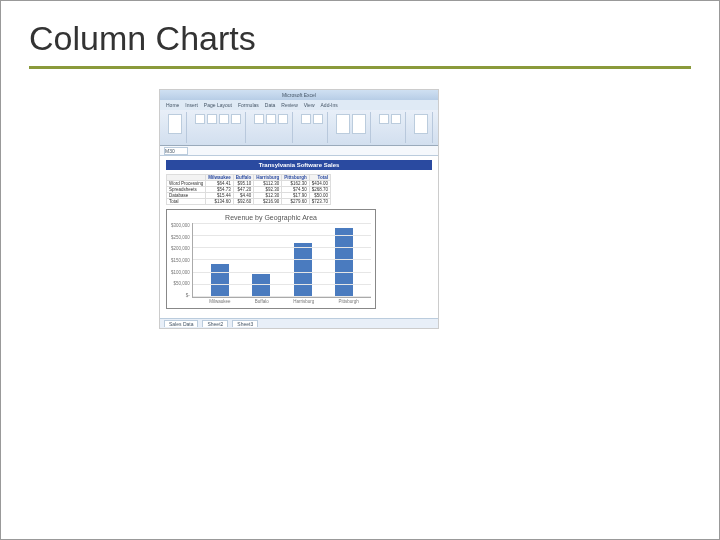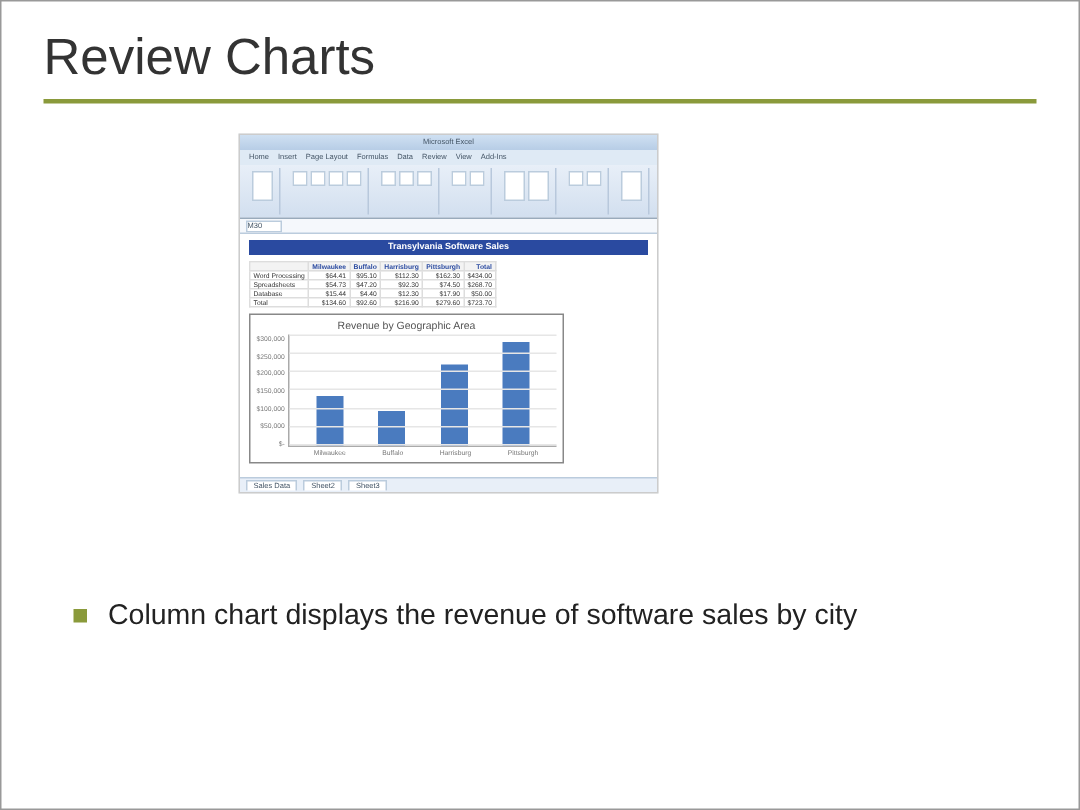--- a/index.html
+++ b/index.html
@@ -228,21 +228,21 @@
     width: 8px; height: 8px;
     border: 1px solid #444;
     margin-top: 7px;
     flex-shrink: 0;
   }
 </style>
 </head>
 <body>
 
 <div class="slide">
-  <h1 class="title">Review Charts</h1>
+  <h1 class="title">Column Charts</h1>
   <div class="title-rule"></div>
 
   <div class="excel-shot">
     <div class="excel-titlebar">Microsoft Excel</div>
     <div class="excel-ribbon-tabs">
       <span>Home</span>
       <span>Insert</span>
       <span>Page Layout</span>
       <span>Formulas</span>
       <span>Data</span>
@@ -367,18 +367,14 @@
       </div>
     </div>
     <div class="sheet-tabs">
       <span class="sheet-tab">Sales Data</span>
       <span class="sheet-tab">Sheet2</span>
       <span class="sheet-tab">Sheet3</span>
     </div>
   </div>
 
   <div class="bullets">
-    <div class="b1">
-      <div class="b1-marker"></div>
-      <div>Column chart displays the revenue of software sales by city</div>
-    </div>
   </div>
 </div>
 
 </body></html>

